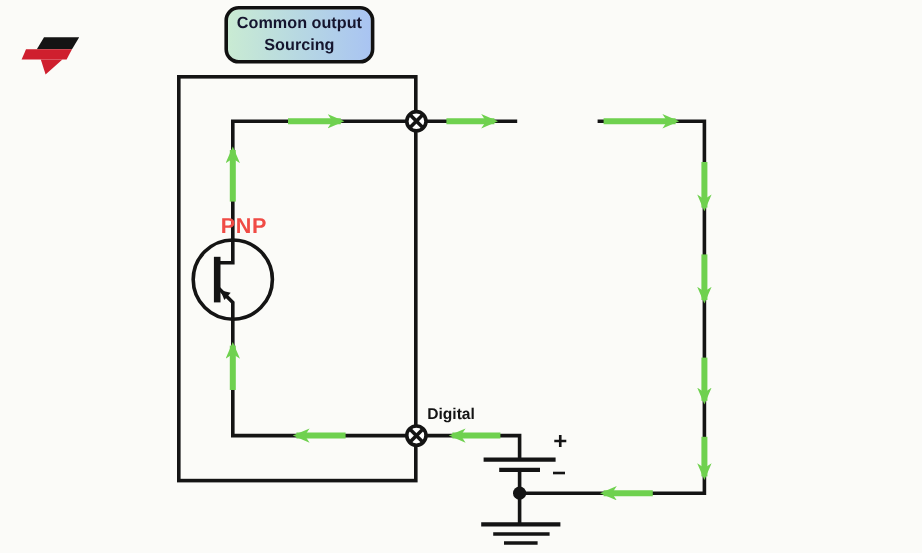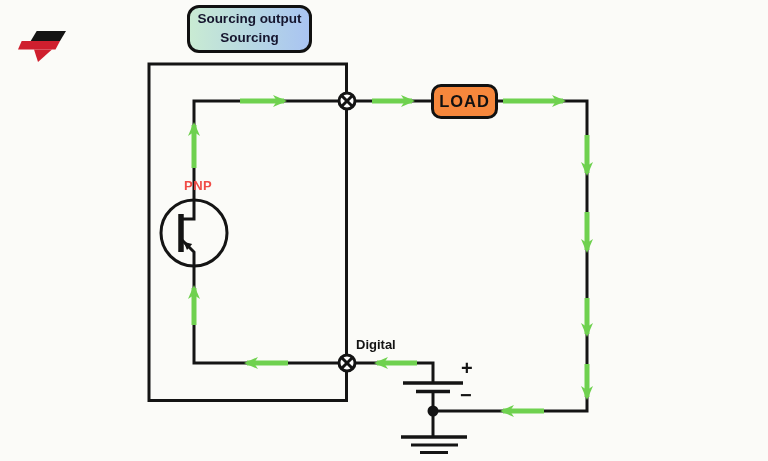--- a/index.html
+++ b/index.html
@@ -20,21 +20,21 @@
     text-align:center;
   }
   .load-box{
     left:431px;top:84px;width:61px;height:29px;
     border:3px solid #111;border-radius:10px;
     background:#f6873c;
     display:flex;align-items:center;justify-content:center;
     color:#111;font-weight:bold;font-size:16.5px;letter-spacing:1px;
   }
   .lbl{color:#141414;font-weight:bold;}
-  .lbl-pnp{left:162px;top:178px;font-size:13px;color:#f04b45;letter-spacing:.5px;padding-left:22px;}
+  .lbl-pnp{left:162px;top:178px;font-size:18px;color:#f04b45;letter-spacing:.5px;padding-left:22px;}
   .lbl-common{left:356px;top:337px;font-size:13px;}
   .lbl-plus{left:461px;top:357px;font-size:20px;}
   .lbl-minus{left:460px;top:384px;font-size:20px;}
   svg{display:block;}
 </style>
 </head>
 <body>
 
 <div class="stage">
 
@@ -105,26 +105,23 @@
       <line x1="587" y1="298" x2="587" y2="334" marker-end="url(#ah)"></line>
       <line x1="587" y1="364" x2="587" y2="397" marker-end="url(#ah)"></line>
       <line x1="544" y1="411" x2="503" y2="411" marker-end="url(#ah)"></line>
       <line x1="417" y1="363" x2="377" y2="363" marker-end="url(#ah)"></line>
       <line x1="288" y1="363" x2="247" y2="363" marker-end="url(#ah)"></line>
       <line x1="194" y1="325" x2="194" y2="288" marker-end="url(#ah)"></line>
     </g>
   </svg>
 
   <div class="abs title-box">
-    <div>Sourcing output</div>
+    <div>Common output</div>
     <div>Sourcing</div>
   </div>
 
-  <div class="abs load-box">
-    <span>LOAD</span>
-  </div>
 
   <div class="abs lbl lbl-pnp">PNP</div>
   <div class="abs lbl lbl-common">Digital</div>
   <div class="abs lbl lbl-plus">+</div>
   <div class="abs lbl lbl-minus">−</div>
 
 </div>
 
 </body></html>

